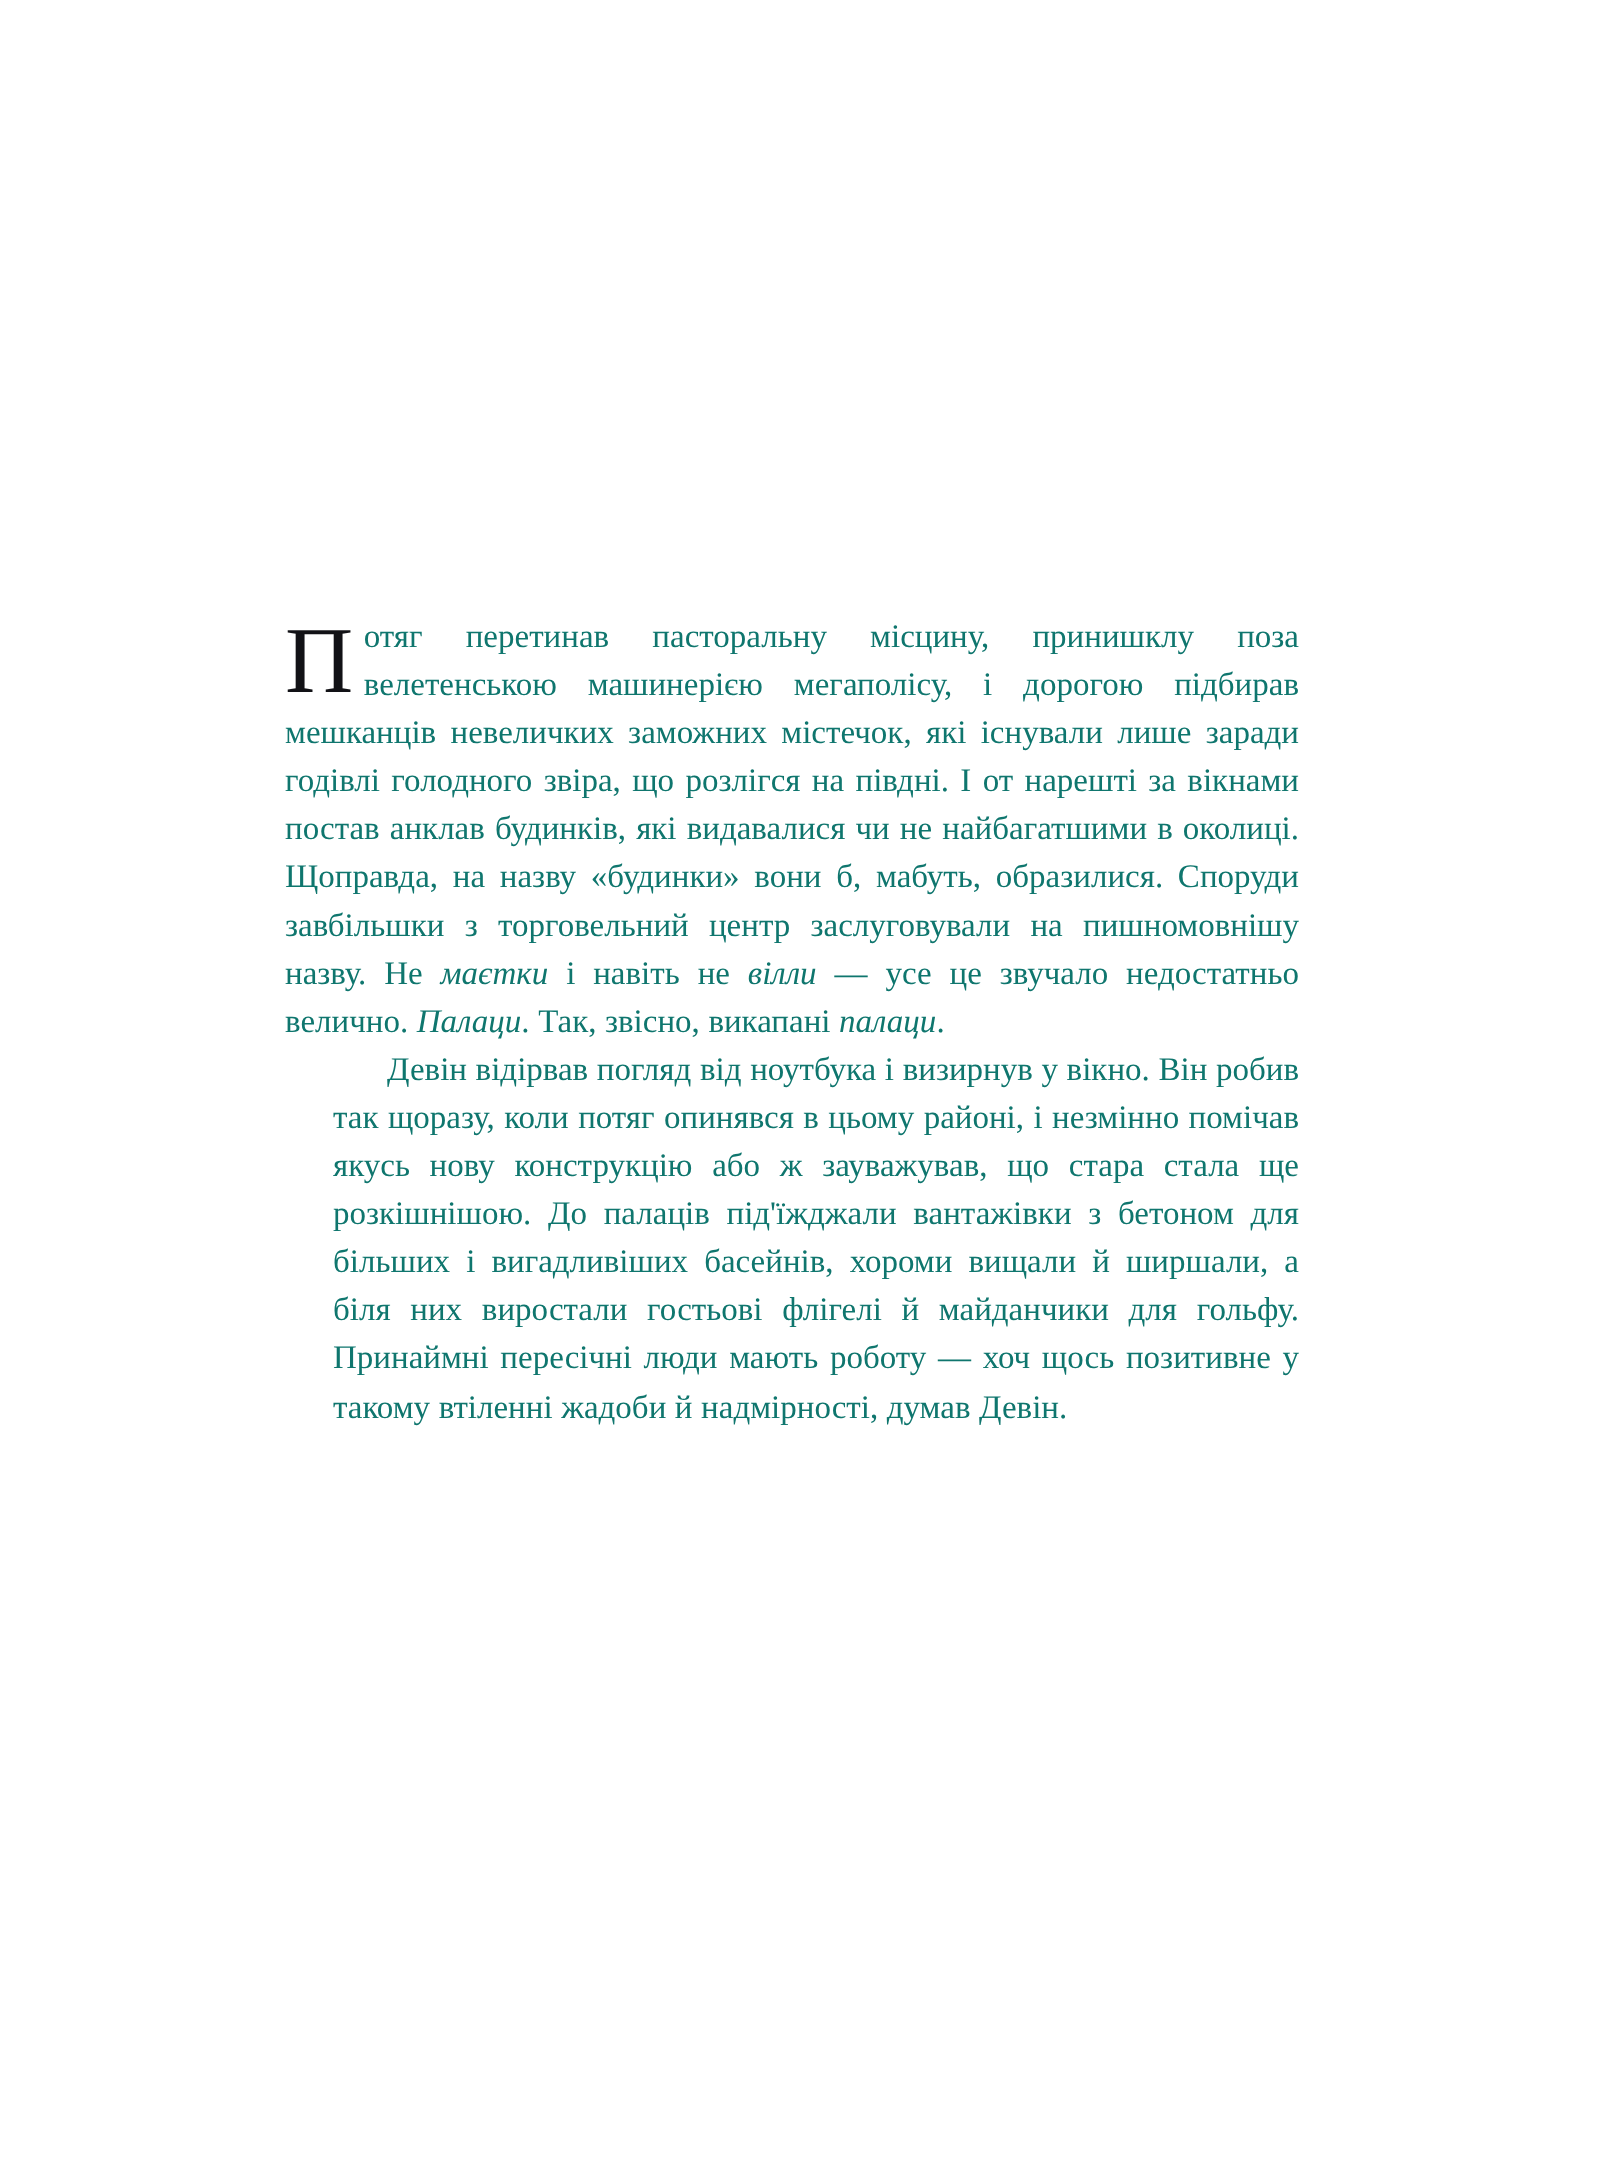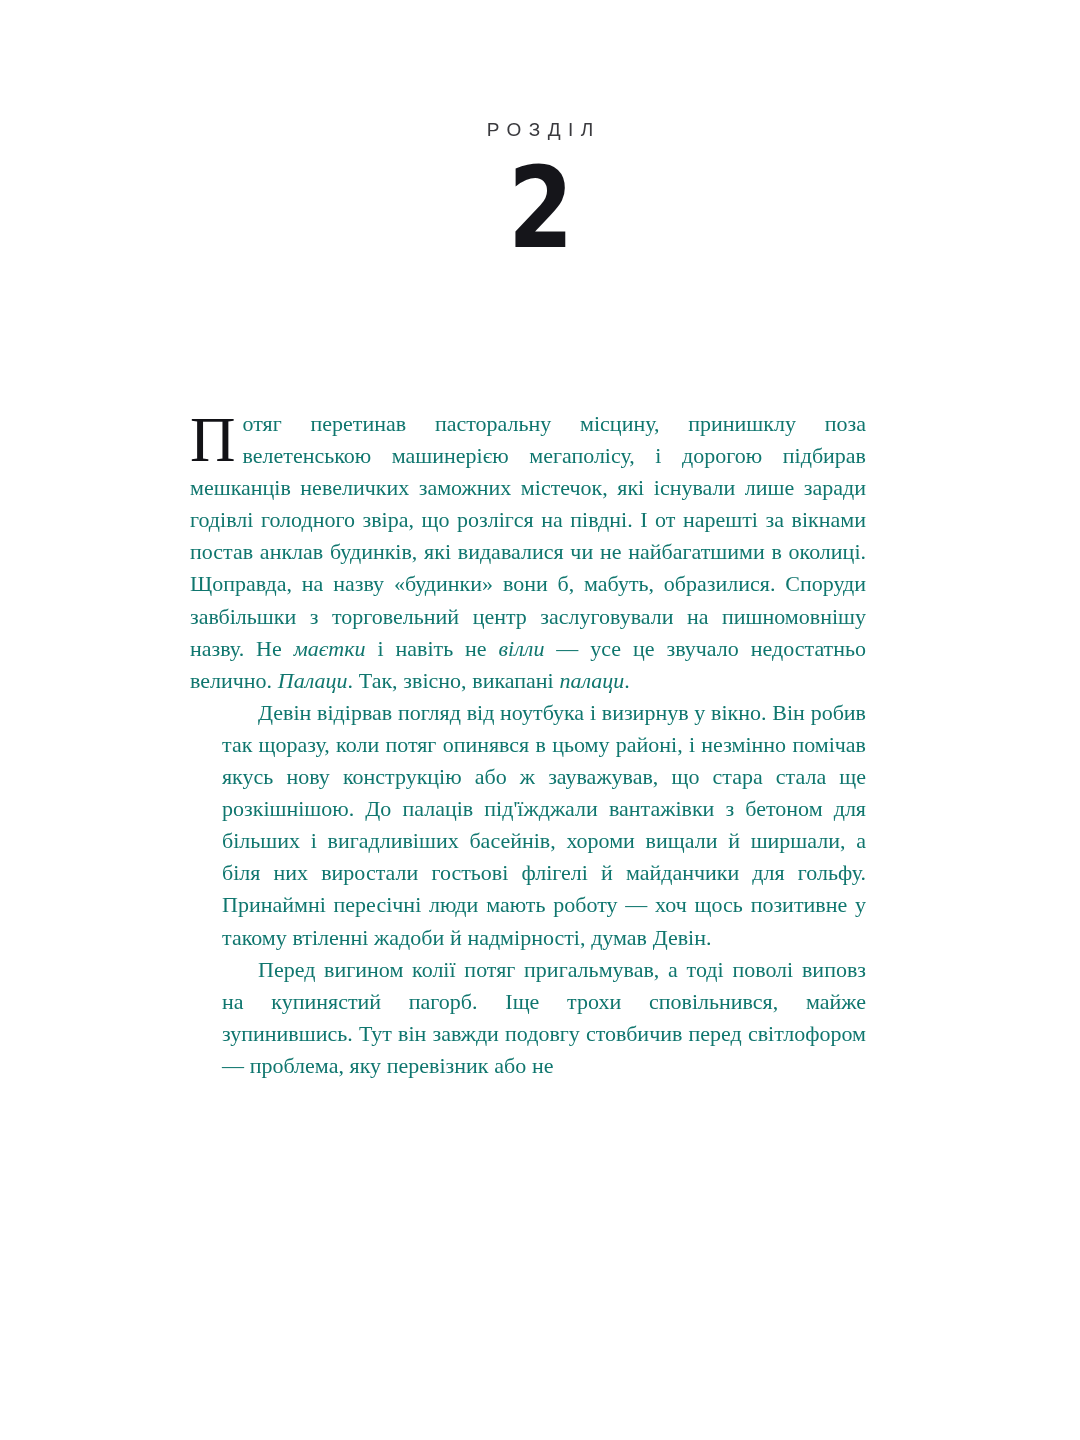--- a/index.html
+++ b/index.html
@@ -88,24 +88,19 @@
     padding: 3px 7px 0 0;
     margin-top: 1px;
     color: #121216;
   }
 </style>
 </head>
 <body>
 
 <div class="page">
 
-  <div class="chapter-head">
-    <span class="chapter-label">РОЗДІЛ</span>
-    <span class="chapter-number">2</span>
-  </div>
 
   <div class="textblock">
       <p class="para dropcap-para"><span>Потяг перетинав пасторальну місцину, принишклу поза велетенською машинерією мегаполісу, і дорогою підбирав мешканців невеличких заможних містечок, які існували лише заради годівлі голодного звіра, що розлігся на півдні. І от нарешті за вікнами постав анклав будинків, які видавалися чи не найбагатшими в околиці. Щоправда, на назву «будинки» вони б, мабуть, образилися. Споруди завбільшки з торговельний центр заслуговували на пишномовнішу назву. Не </span><em>маєтки</em><span> і навіть не </span><em>вілли</em><span> — усе це звучало недостатньо велично. </span><em>Палаци</em><span>. Так, звісно, викапані </span><em>палаци</em><span>.</span></p>
       <p class="para indent"><span>Девін відірвав погляд від ноутбука і визирнув у вікно. Він робив так щоразу, коли потяг опинявся в цьому районі, і незмінно помічав якусь нову конструкцію або ж зауважував, що стара стала ще розкішнішою. До палаців під'їжджали вантажівки з бетоном для більших і вигадливіших басейнів, хороми вищали й ширшали, а біля них виростали гостьові флігелі й майданчики для гольфу. Принаймні пересічні люди мають роботу — хоч щось позитивне у такому втіленні жадоби й надмірності, думав Девін.</span></p>
-      <p class="para indent"><span>Перед вигином колії потяг пригальмував, а тоді поволі виповз на купинястий пагорб. Іще трохи сповільнився, майже зупинившись. Тут він завжди подовгу стовбичив перед світлофором — проблема, яку перевізник або не</span></p>
     </div>
 
 </div>
 
 </body></html>

